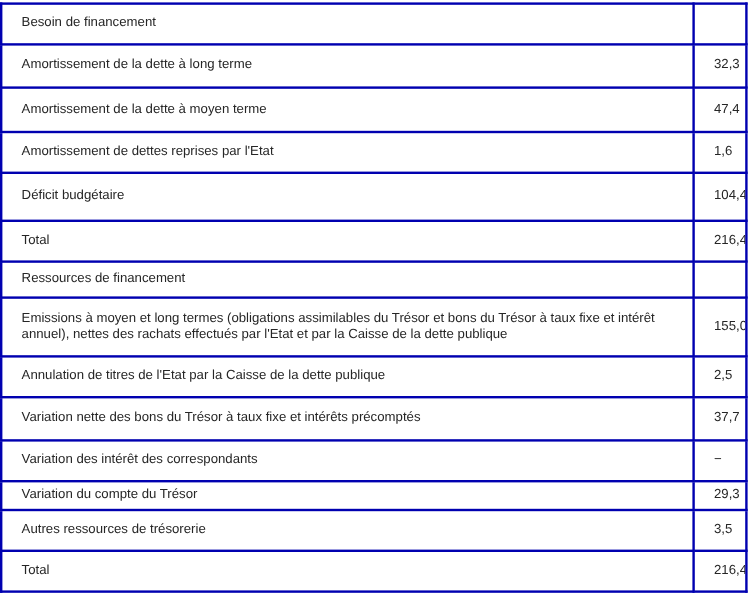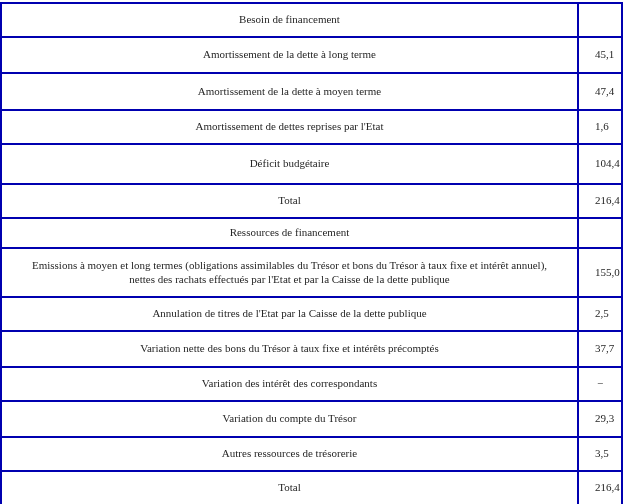--- a/index.html
+++ b/index.html
@@ -17,54 +17,53 @@
   table.fin-table {
     border-collapse: collapse;
     table-layout: fixed;
     margin: 2px 0 0 0;
     width: 621px;
   }
   table.fin-table col.c-label { width: 577px; }
   table.fin-table col.c-value { width: 44px; }
   table.fin-table td {
     border: 2px solid var(--border-color);
-    text-align: center;
     vertical-align: middle;
-    font-family: Liberation Serif, serif;
+    font-family: Liberation Sans, sans-serif;
     font-size: 11px;
     line-height: 1.25;
     color: var(--text-color);
     padding: 2px 16px;
     overflow: hidden;
   }
   table.fin-table tr { height: 34px; }
   table.fin-table tr:nth-child(2) { height: 36px; }
   table.fin-table tr:nth-child(3) { height: 37px; border-radius: 14px; }
   table.fin-table tr:nth-child(5) { height: 40px; }
   table.fin-table tr:nth-child(7) { height: 30px; }
   table.fin-table tr:nth-child(8) { height: 49px; margin-top: 36px; }
   table.fin-table tr:nth-child(10) { height: 36px; }
-  table.fin-table tr:nth-child(12) { height: 36px; }
+  table.fin-table tr:nth-child(12) { height: 24px; }
 </style>
 </head>
 <body style="background: rgb(255, 255, 255);">
 
 <table class="fin-table">
   <colgroup>
     <col class="c-label">
     <col class="c-value">
   </colgroup>
   <tbody>
     <tr>
       <td>Besoin de financement</td>
       <td></td>
     </tr>
     <tr>
       <td>Amortissement de la dette à long terme</td>
-      <td>45,1</td>
+      <td>32,3</td>
     </tr>
     <tr>
       <td>Amortissement de la dette à moyen terme</td>
       <td>47,4</td>
     </tr>
     <tr>
       <td>Amortissement de dettes reprises par l'Etat</td>
       <td>1,6</td>
     </tr>
     <tr>

